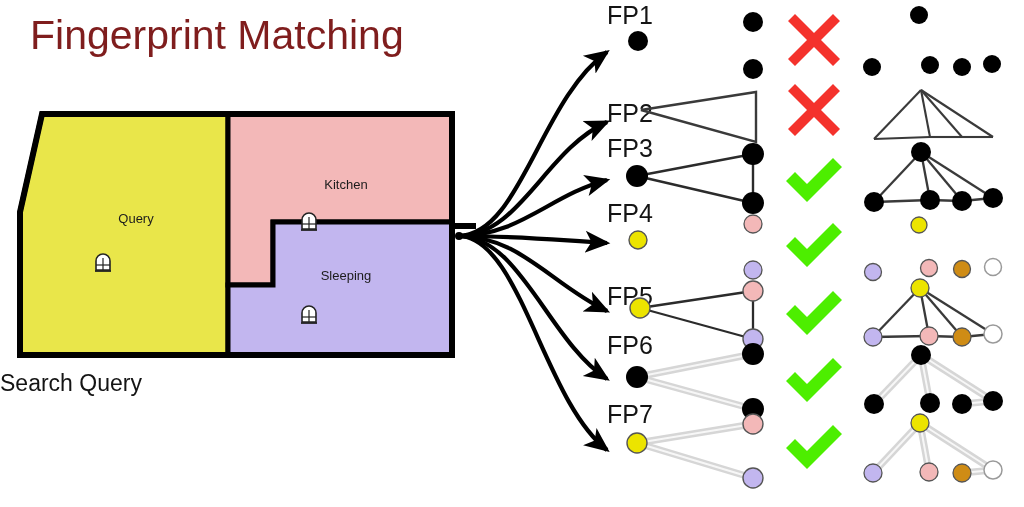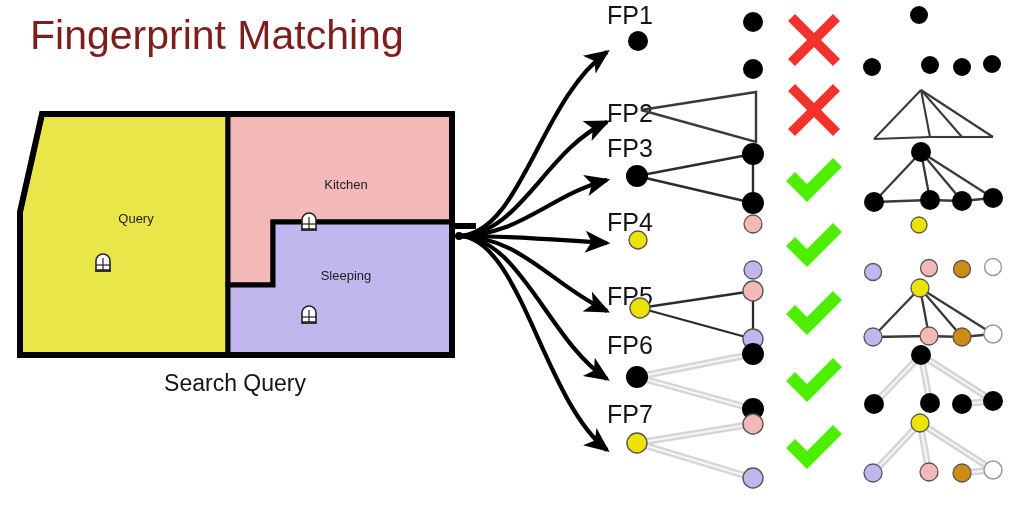--- a/index.html
+++ b/index.html
@@ -7,21 +7,21 @@
   #root{position:relative;width:1024px;height:507px;background:#fff;}
 
   
   #title{
     position:absolute;left:30px;top:12px;
     font-size:41px;font-weight:400;letter-spacing:0px;color:#7f1d1d;
     white-space:nowrap;
   }
   #floorplan-wrap{position:absolute;left:8px;top:100px;width:470px;height:270px;}
   #caption{
-    position:absolute;left:0px;top:370px;width:470px;text-align:center;
+    position:absolute;left:0px;top:370px;width:470px;text-align:left;
     font-size:23px;color:#141414;
   }
   .room-label{
     position:absolute;font-size:13px;color:#1c1c1c;white-space:nowrap;
     transform:translate(-50%,-50%);
   }
 
   
   #rows{position:absolute;left:0;top:0;width:1024px;height:507px;}
   .fp-label{
@@ -95,21 +95,21 @@
       <path d="M458,236 C520,236 543,400 607,450"></path>
     </g>
     <circle cx="459" cy="236" r="4" fill="#000"></circle>
   </svg>
 
   <div id="rows">
 
     <div class="fp-label" style="left:607px;top:1px;">FP1</div>
     <div class="fp-label" style="left:607px;top:83px;margin-top:16px;">FP2</div>
     <div class="fp-label" style="left:607px;top:134px;">FP3</div>
-    <div class="fp-label" style="left:607px;top:208px;">FP4</div>
+    <div class="fp-label" style="left:607px;top:199px;">FP4</div>
     <div class="fp-label" style="left:607px;top:266px;margin-top:16px;">FP5</div>
     <div class="fp-label" style="left:607px;top:331px;">FP6</div>
     <div class="fp-label" style="left:607px;top:400px;">FP7</div>
 
     <svg class="ov" width="1024" height="507" viewBox="0 0 1024 507">
 
       <g>
         <circle cx="638" cy="41" r="10" fill="#000"></circle>
         <circle cx="753" cy="22" r="10" fill="#000"></circle>
         <circle cx="753" cy="69" r="10" fill="#000"></circle>

